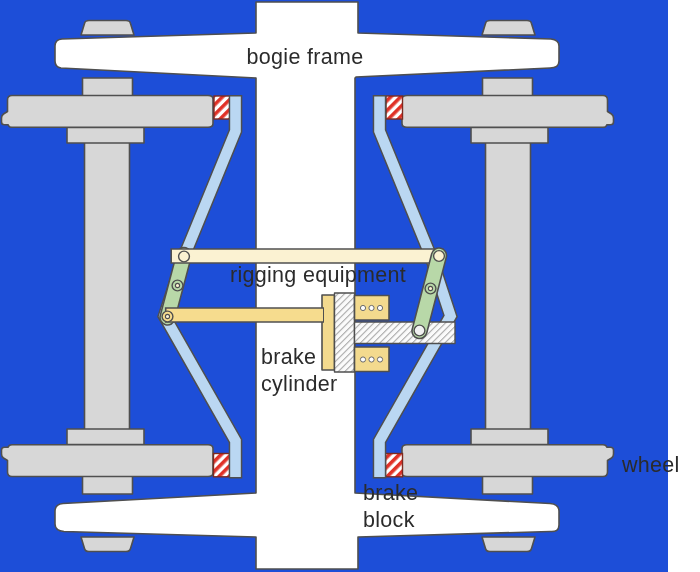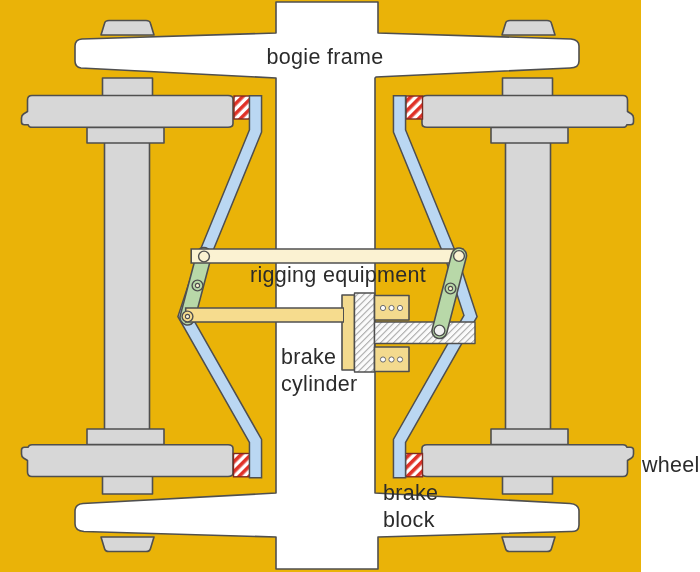--- a/index.html
+++ b/index.html
@@ -1,16 +1,16 @@
 <!DOCTYPE html>
 <html style="--outline: #4f4f4f; --frame-white: #ffffff; --metal-gray: #d7d7d7; --lever-blue: #bad7f2; --link-green: #b8d8a8; --bar-cream: #fbf2d2; --bar-yellow: #f6dc8e; --cylinder-yellow: #f3da8e; --brake-red: #e03228; --brake-red-dark: #7c2a20; --hatch-gray: #a8a8a8; --text: #2b2b2b;"><head>
 <meta charset="utf-8">
 <style>
   html,body { margin:0; padding:0; background:#ffffff; }
-  .stage { width:621px; height:572px; position:relative; background:#eab308;padding-left:20px; }
+  .stage { width:668px; height:572px; position:relative; background:#1d4ed8; }
   svg { display:block; }
   .st  { stroke: var(--outline,#4f4f4f); stroke-width:1.6; stroke-linejoin:round; }
   .thin{ stroke: var(--outline,#4f4f4f); stroke-width:1.4; stroke-linejoin:round; }
   .fill-white { fill: var(--frame-white,#ffffff); }
   .fill-gray  { fill: var(--metal-gray,#d7d7d7); }
   .fill-yellow{ fill: var(--cylinder-yellow,#f3da8e); }
   .under { fill:none; stroke: var(--outline,#4f4f4f); }
   .lever-over { fill:none; stroke: var(--lever-blue,#bad7f2); }
   .link-over  { fill:none; stroke: var(--link-green,#b8d8a8); stroke-linecap:round; }
   .link-under { fill:none; stroke: var(--outline,#4f4f4f); stroke-linecap:round; }

